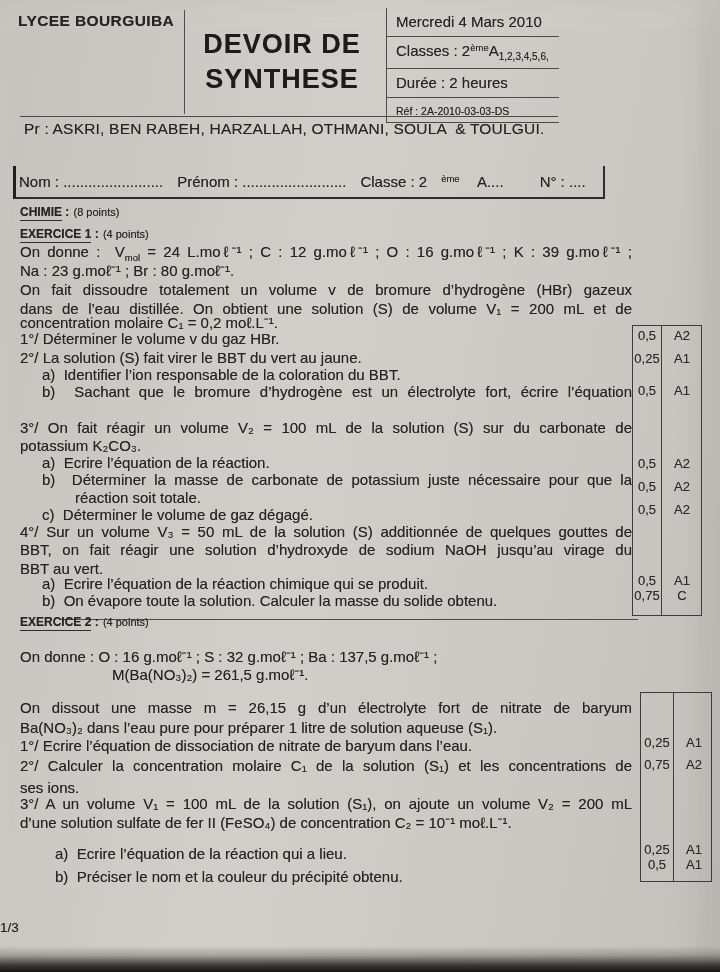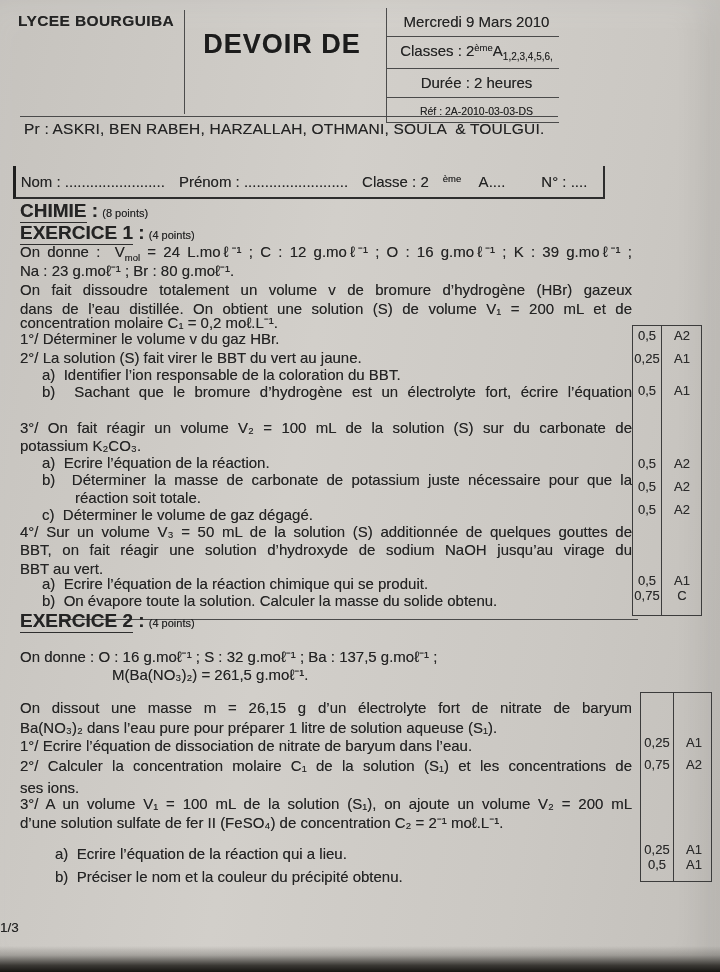--- a/index.html
+++ b/index.html
@@ -2,28 +2,28 @@
 <html><head>
 <meta charset="utf-8">
 <style>
   html,body{margin:0;padding:0;}
   .page{
     position:relative; width:720px; height:972px; overflow:hidden;
     background:linear-gradient(100deg,#c6c3be 0%,#d2cfca 42%,#cbc8c3 75%,#c3c0bb 100%);
     font-family:"Liberation Sans", sans-serif; color:#262626;
     box-shadow:inset -18px 0 30px rgba(0,0,0,0.07), inset 0 18px 25px rgba(255,255,255,0.10);
   }
-  .abs{position:absolute;text-align:center;}
+  .abs{position:absolute;}
   .txt{color:#242424; text-shadow:0 0 0.5px rgba(45,45,45,0.55);}
   .ln{position:absolute; left:20px; font-size:15px; line-height:18px; white-space:nowrap;
       color:#242424; text-shadow:0 0 0.5px rgba(45,45,45,0.55);}
   .j{white-space:normal; width:612px; text-align:justify; text-align-last:justify;}
   .ind1{left:42px;} .ind1j{left:42px; width:590px;} .ind2{left:75px;}
   .indM{left:112px;} .ind1b{left:55px;}
-  .hd{font-weight:700; font-size:19px;}
+  .hd{font-weight:700; font-size:12px;}
   .uh{border-bottom:1.7px solid #2e2e2e; padding-bottom:1px;}
   .pts{font-size:11px;}
   .sb{font-size:9.5px; vertical-align:-4px;}
   .sp{font-size:9.5px; vertical-align:5px;}
   .vline{position:absolute; width:0; border-left:1.8px solid #4c4c4c;}
   .hline{position:absolute; height:0; border-top:1.6px solid #4a4a4a;}
   .school{left:18px; top:12px; font-size:15.5px; font-weight:700; letter-spacing:0.4px;}
   .title{left:190px; top:27px; width:184px; text-align:center;
          font-size:27px; font-weight:700; line-height:35px; letter-spacing:1px; color:#1c1c1c;}
   .infobox{left:386px; top:8px; width:172px; border-left:1.8px solid #4c4c4c;}
@@ -47,24 +47,25 @@
 </head>
 <body>
 
 <div class="page">
 
   <div class="abs txt school">LYCEE BOURGUIBA</div>
   <div class="vline" style="left:184px; top:10px; height:104px;"></div>
 
   <div class="abs txt title">
     <div>DEVOIR DE</div>
+    <div>SYNTHESE</div>
   </div>
 
   <div class="abs infobox">
-    <div class="irow txt">Mercredi 9 Mars 2010</div>
+    <div class="irow txt">Mercredi 4 Mars 2010</div>
     <div class="irow txt"><span>Classes : 2</span><span class="sp">ème</span><span>A</span><span class="sb" style="font-size:10px">1,2,3,4,5,6,</span></div>
     <div class="irow txt">Durée : 2 heures</div>
     <div class="irow small txt">Réf : 2A-2010-03-03-DS</div>
   </div>
 
   <div class="hline" style="left:20px; top:116px; width:538px;"></div>
   <div class="abs txt teachers">Pr : ASKRI, BEN RABEH, HARZALLAH, OTHMANI, SOULA &nbsp;&amp; TOULGUI.</div>
 
   <div class="abs txt namebox">
     <span>Nom : ........................</span><span>Prénom : .........................</span><span style="margin-right:0"><span>Classe : 2</span><span class="sp">ème</span><span> A....</span></span><span style="margin-left:22px">N° : ....</span>
@@ -101,21 +102,21 @@
   <div class="ln" style="top:612px;"><span class="hd uh">EXERCICE 2</span><span class="hd"> :</span> <span class="pts">(4 points)</span></div>
   <div class="ln" style="top:648px;">On donne : O : 16 g.moℓ⁻¹ ; S : 32 g.moℓ⁻¹ ; Ba : 137,5 g.moℓ⁻¹ ;</div>
   <div class="ln indM" style="top:666px;">M(Ba(NO₃)₂) = 261,5 g.moℓ⁻¹.</div>
 
   <div class="ln j" style="top:699px;">On dissout une masse m = 26,15 g d’un électrolyte fort de nitrate de baryum</div>
   <div class="ln" style="top:719px;">Ba(NO₃)₂ dans l’eau pure pour préparer 1 litre de solution aqueuse (S₁).</div>
   <div class="ln" style="top:737px;">1°/ Ecrire l’équation de dissociation de nitrate de baryum dans l’eau.</div>
   <div class="ln j" style="top:757px;">2°/ Calculer la concentration molaire C₁ de la solution (S₁) et les concentrations de</div>
   <div class="ln" style="top:779px;">ses ions.</div>
   <div class="ln j" style="top:795px;">3°/ A un volume V₁ = 100 mL de la solution (S₁), on ajoute un volume V₂ = 200 mL</div>
-  <div class="ln" style="top:814px;">d’une solution sulfate de fer II (FeSO₄) de concentration C₂ = 2⁻¹ moℓ.L⁻¹.</div>
+  <div class="ln" style="top:814px;">d’une solution sulfate de fer II (FeSO₄) de concentration C₂ = 10⁻¹ moℓ.L⁻¹.</div>
   <div class="ln ind1b" style="top:845px;">a)&nbsp; Ecrire l’équation de la réaction qui a lieu.</div>
   <div class="ln ind1b" style="top:868px;">b)&nbsp; Préciser le nom et la couleur du précipité obtenu.</div>
 
   <div class="mtab" style="left:632px; top:325px; width:68px; height:289px;">
     <div class="mdiv" style="left:28px;"></div>
     <div class="mrow" style="top:2px;">
         <span class="mpts" style="width:28px;">0,5</span>
         <span class="mgr" style="width:38px;">A2</span>
       </div>
     <div class="mrow" style="top:25px;">

